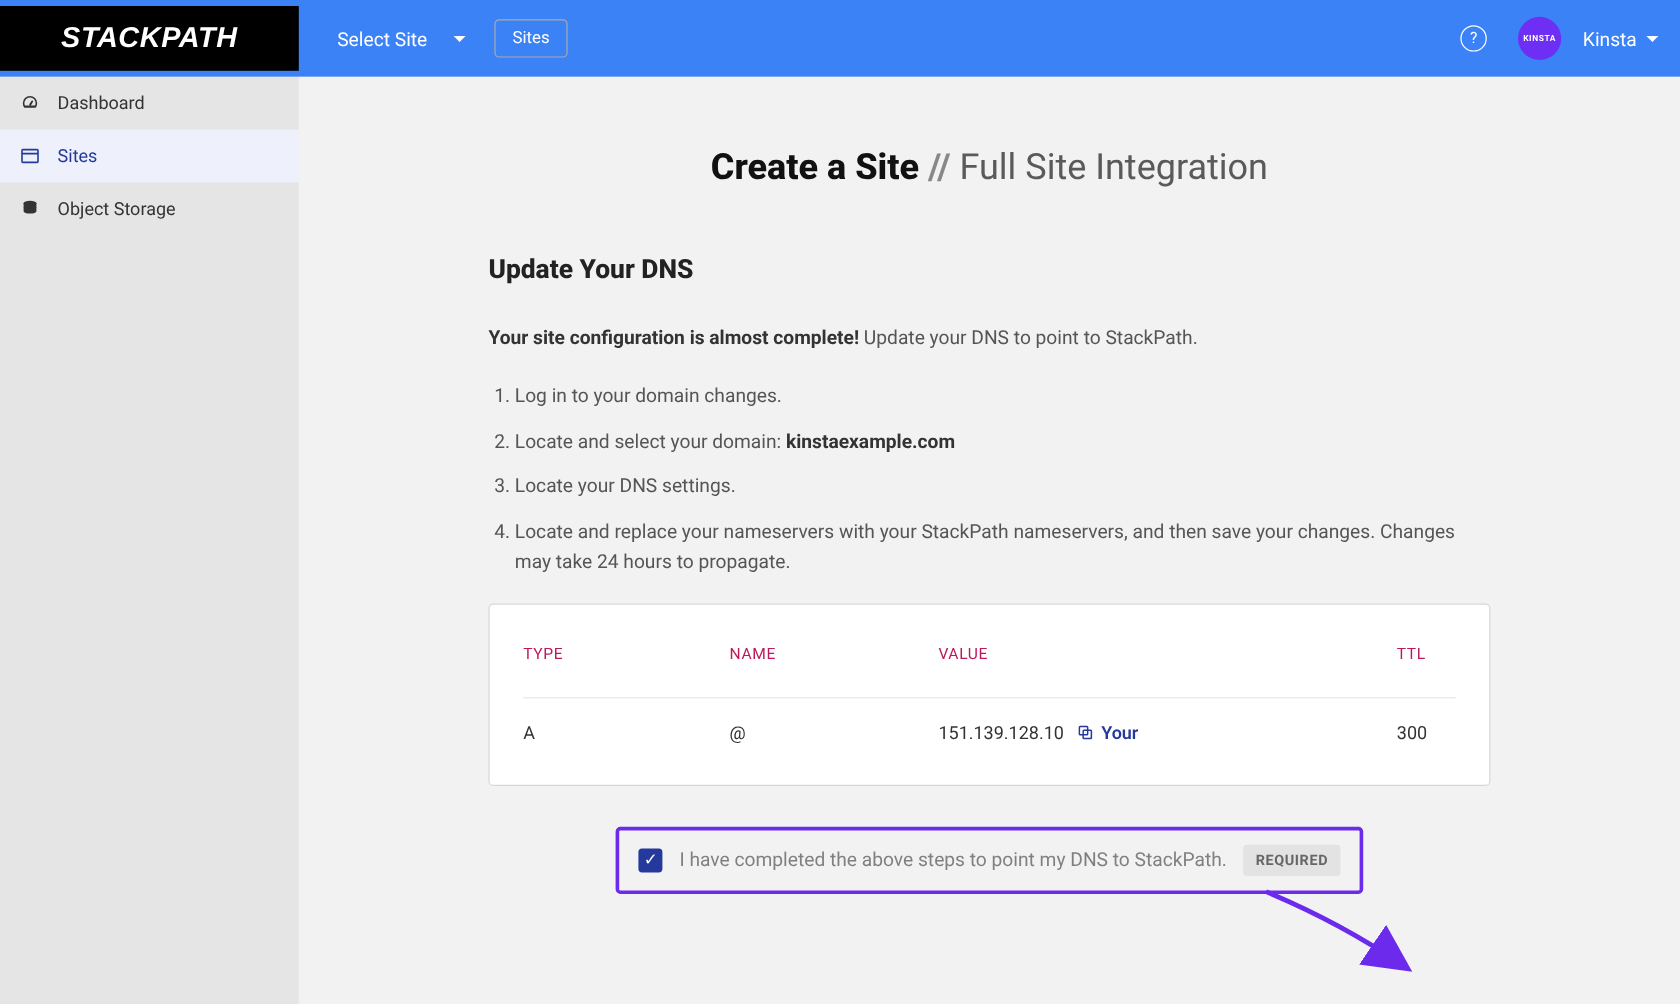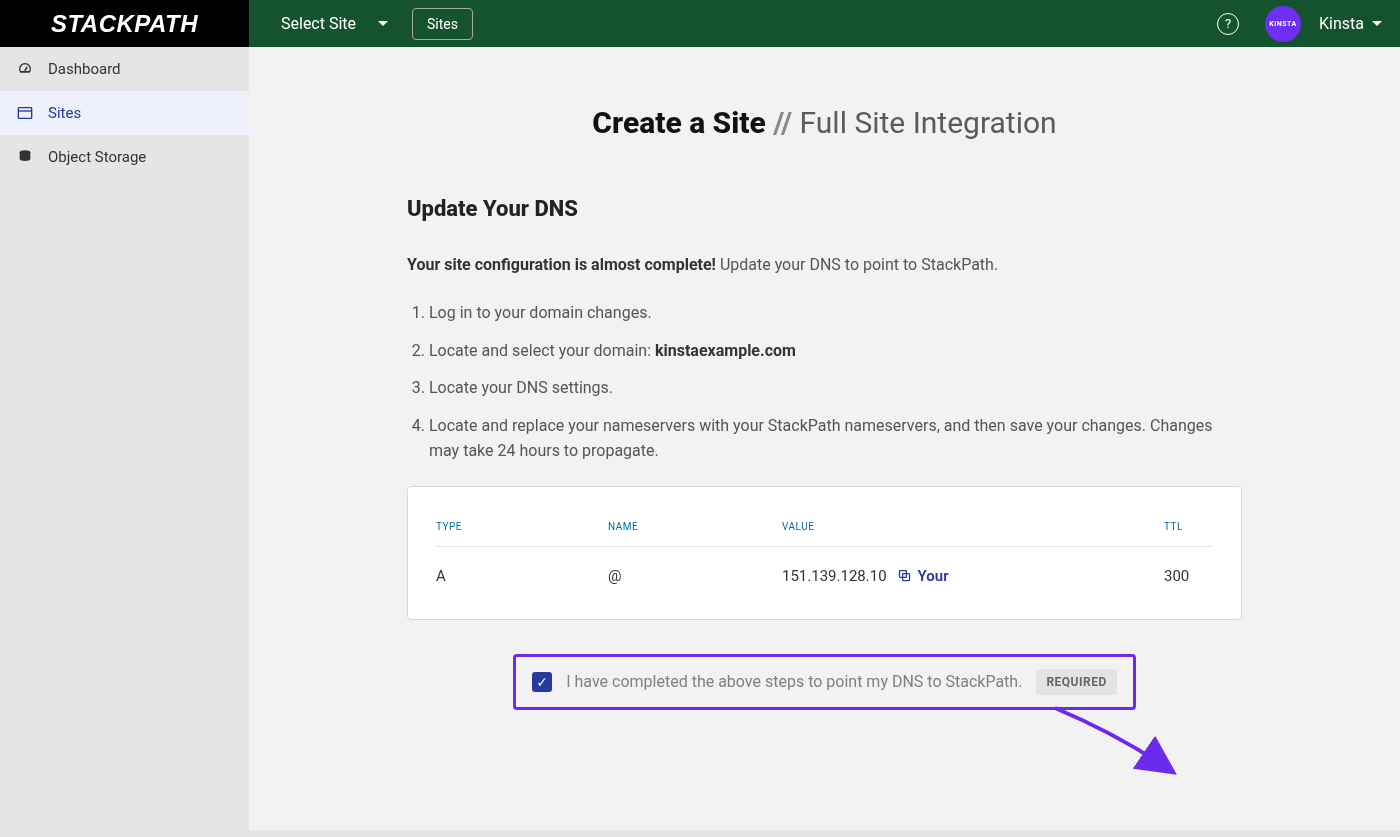--- a/index.html
+++ b/index.html
@@ -1,17 +1,17 @@
 <!DOCTYPE html>
 <html><head>
 <meta charset="utf-8">
 <style>
 * { margin:0; padding:0; box-sizing:border-box; font-family:-apple-system,BlinkMacSystemFont,"Segoe UI",Roboto,Arial,sans-serif; }
 body { width:1400px; height:837px; overflow:hidden; background:#e5e5e5; color:#3a3a3a; }
-.topbar { height:47px; background:#14532d; display:flex; align-items:center; color:#fff; font-size:15px; }
+.topbar { height:64px; background:#3b82f6; display:flex; align-items:center; color:#fff; font-size:15px; }
 .logo-box { width:249px; height:54px; background:#000; display:flex; align-items:center; justify-content:center; font-family:Arial,sans-serif; font-weight:900; font-size:24px; font-style:italic; letter-spacing:0.5px; }
 .site-select { margin-left:32px; display:flex; align-items:center; gap:22px; cursor:pointer; font-size:16px; }
 .caret { width:0; height:0; border-left:5px solid transparent; border-right:5px solid transparent; border-top:5px solid #fff; }
 .create-btn { margin-left:24px; border:1px solid #aaa; border-radius:4px; padding:7px 14px; background:transparent; color:#fff; font-size:14px; }
 .spacer { flex:1; }
 .help { width:22px; height:22px; border:1.5px solid #fff; border-radius:50%; display:flex; align-items:center; justify-content:center; font-size:13px; margin-right:26px; cursor:pointer; }
 .avatar { width:36px; height:36px; border-radius:50%; background:#6e2ef4; display:flex; align-items:center; justify-content:center; font-size:7px; letter-spacing:0.5px; margin-right:10px; font-weight:bold; }
 .user { display:flex; align-items:center; gap:8px; margin-right:18px; cursor:pointer; font-size:16px; }
 
 .layout { display:flex; height:calc(837px - 54px); }
@@ -29,21 +29,21 @@
 
 .content { width:835px; margin:0 auto; }
 h2.section { font-size:22px; font-weight:800; color:#222; margin-bottom:34px; }
 .lead { font-size:16px; color:#555; margin-bottom:26px; }
 .lead strong { color:#333; font-weight:700; }
 ol { list-style:decimal; padding-left:22px; }
 ol li { font-size:16px; color:#555; margin-bottom:12px; line-height:1.6; }
 ol li strong { color:#333; font-weight:700; }
 
 .dns-box { border:1px solid #d7d7d7; background:#fff; border-radius:4px; margin-top:22px; padding:34px 28px; }
-.dns-head { display:flex; font-size:10px; color:#0369a1; letter-spacing:0.5px; padding-bottom:14px; border-bottom:1px solid #e6e6e6; }
+.dns-head { display:flex; font-size:13px; color:#be185d; letter-spacing:0.5px; padding-bottom:28px; border-bottom:1px solid #e6e6e6; }
 .dns-row { display:flex; padding-top:20px; font-size:15px; color:#333; }
 .col-type { width:172px; }
 .col-name { width:174px; }
 .col-val  { width:382px; display:flex; align-items:center; gap:10px; }
 .col-ttl  { flex:1; }
 .copy-btn { display:flex; align-items:center; gap:6px; color:#24399b; font-weight:600; font-size:15px; cursor:pointer; }
 
 .note { margin-top:28px; font-size:16px; color:#555; line-height:1.55; }
 .note a { color:#24399b; font-weight:700; text-decoration:none; }
 

